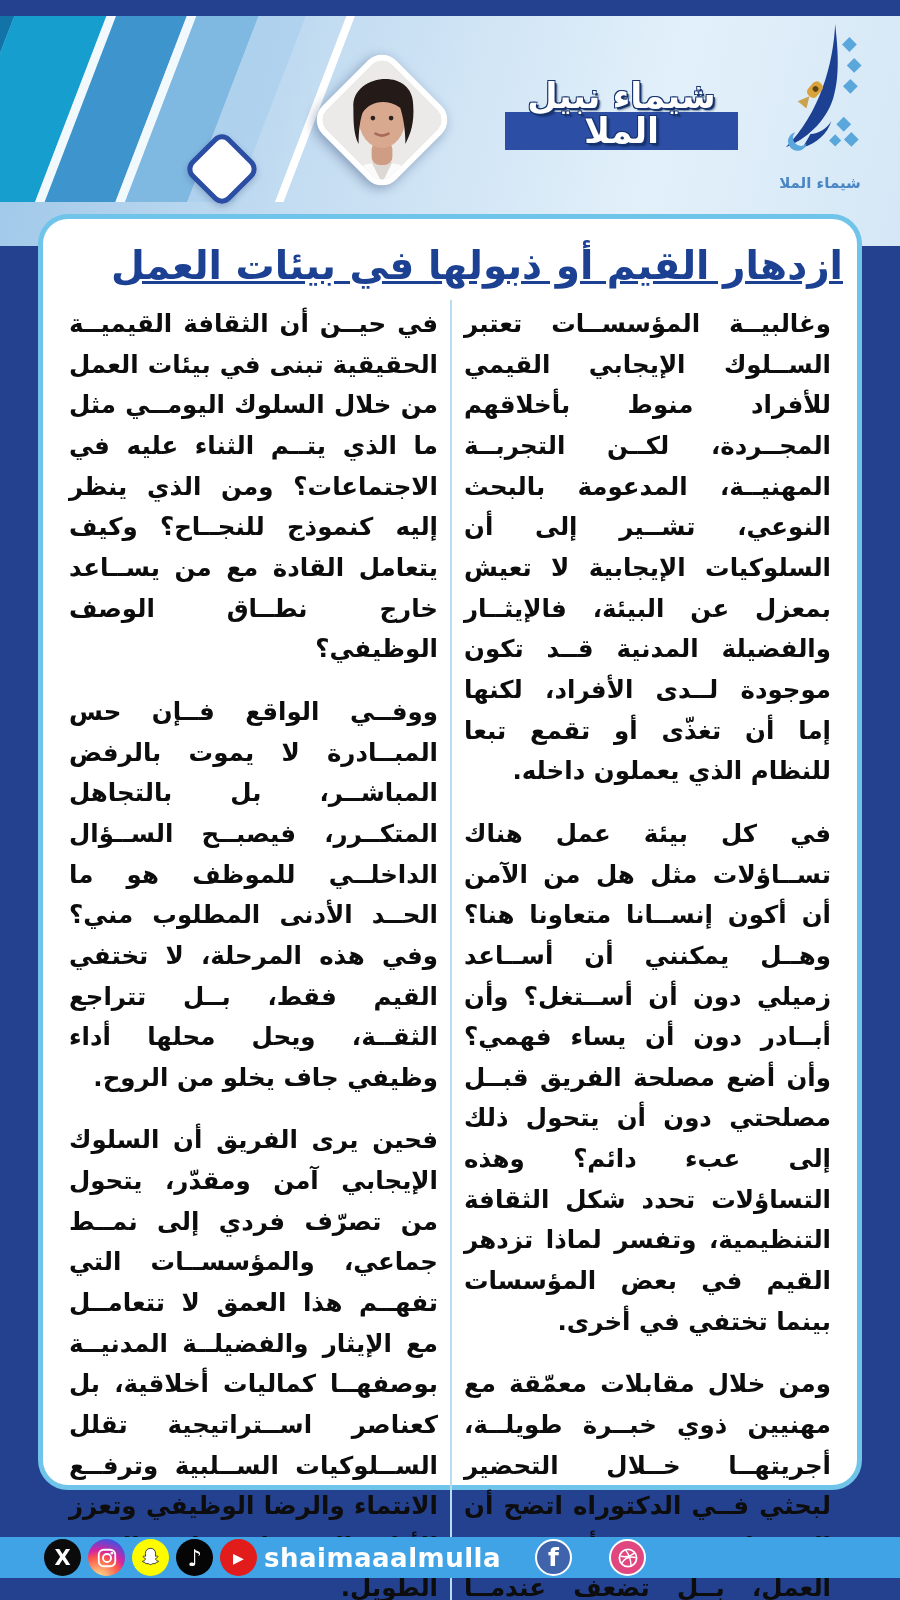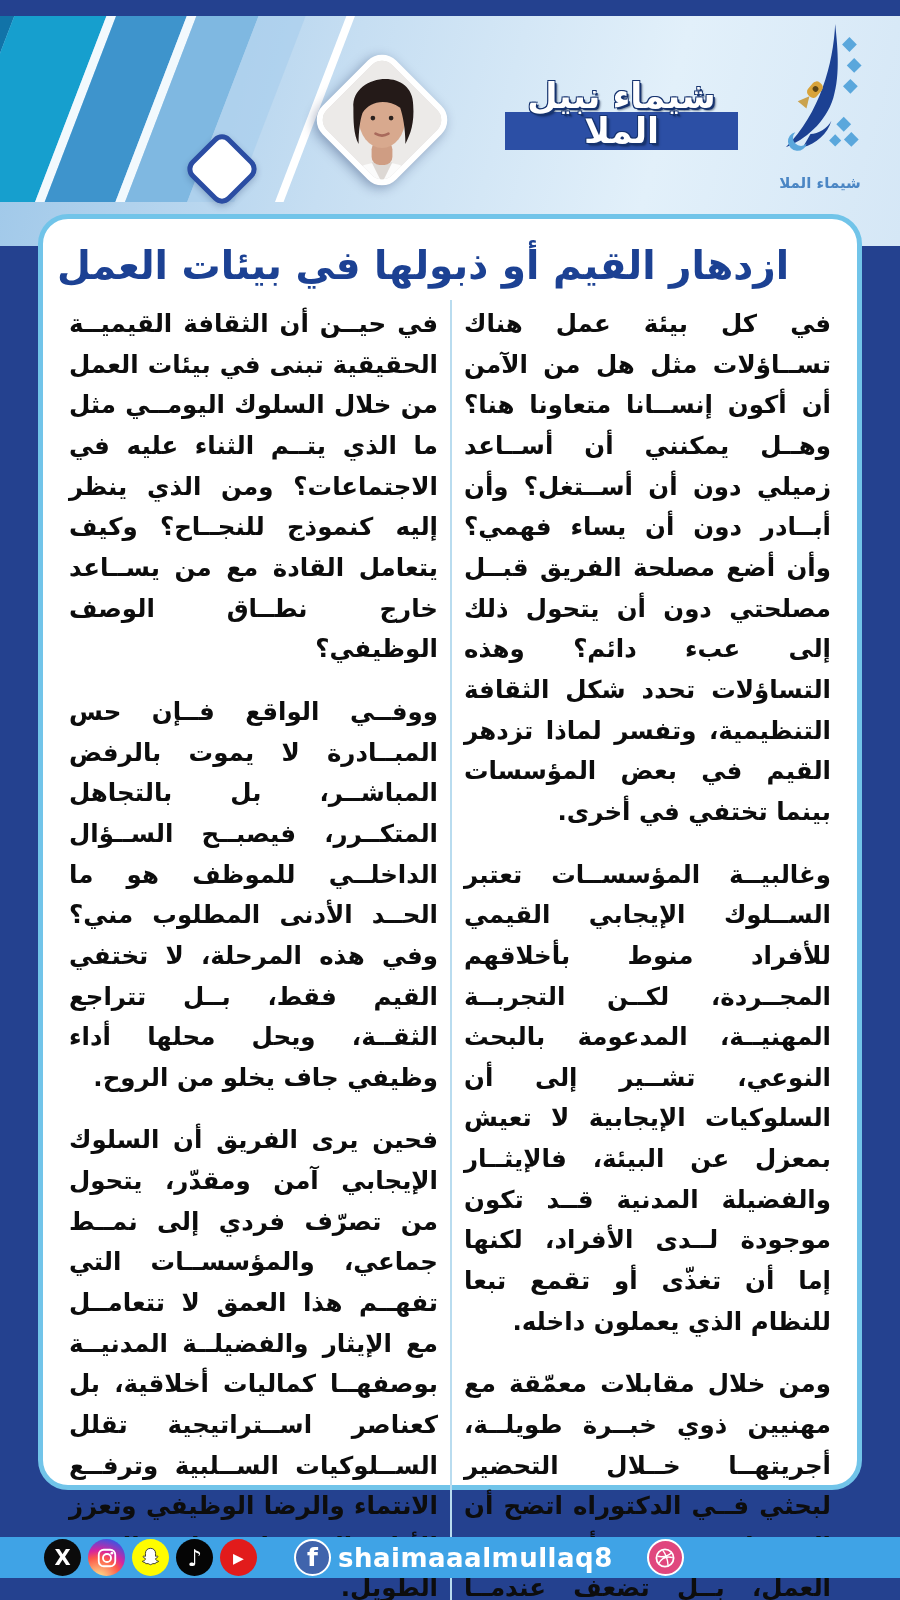--- a/index.html
+++ b/index.html
@@ -21,22 +21,22 @@
   .name-ribbon { position:absolute; left:505px; top:96px; width:233px; height:38px; background:#2c4fa5; }
   .name-text { position:absolute; left:0; right:0; bottom:1px; text-align:center; direction:rtl;
     color:#fff; font-size:35px; font-weight:800; line-height:1;
     text-shadow:2px 2px 0 #16336f,-1px -1px 0 #16336f,1px -1px 0 #16336f,-1px 1px 0 #16336f,3px 3px 2px rgba(10,25,60,.5); }
   .logo { position:absolute; left:758px; top:6px; width:124px; height:176px; text-align:center; }
   .logo-caption { direction:rtl; color:#4b86c4; font-size:15px; font-weight:700; margin-top:-2px;text-align:center; }
 
   
   .content-box { position:absolute; top:214px; left:38px; width:824px; height:1276px;
     background:#ffffff; border:5px solid #71c4e9; border-radius:30px; padding:8px 14px 16px; }
-  .title { direction:rtl; text-align:left; color:#1c4193; font-size:39px; font-weight:800;
-    margin:16px 0 12px; letter-spacing:-1px; }
+  .title { direction:rtl; text-align:right; color:#1c4193; font-size:39px; font-weight:800;
+    margin:16px 0 12px; letter-spacing:-1px;text-decoration:underline; }
   .columns { display:flex; direction:rtl; }
   .col { width:50%; padding:4px 12px 0 12px; min-height:1130px; }
   .col-first { border-left:2px solid #b9dcef; }
   .col p { direction:rtl; font-size:24.5px; font-weight:700; color:#0d0d0d;
     line-height:1.66; text-align:justify; margin-bottom:22px; }
 
   
   .social-band { position:absolute; left:0; top:1537px; width:900px; height:41px; background:#3fa3e6;
     display:flex; align-items:center; padding-left:44px; color:#fff; font-weight:700; font-size:26px; }
   .icon-circle { width:37px; height:37px; border-radius:50%; display:inline-flex;
@@ -114,22 +114,22 @@
         </g>
       </svg>
       <div class="logo-caption">شيماء الملا</div>
     </div>
   </header>
 
   <main class="content-box">
     <h1 class="title">ازدهار القيم أو ذبولها في بيئات العمل</h1>
     <div class="columns">
       <section class="col col-first">
+        <p>وغالبيــة المؤسســات تعتبر الســلوك الإيجابي القيمي للأفراد منوط بأخلاقهم المجــردة، لكــن التجربــة المهنيــة، المدعومة بالبحث النوعي، تشــير إلى أن السلوكيات الإيجابية لا تعيش بمعزل عن البيئة، فالإيثــار والفضيلة المدنية قــد تكون موجودة لــدى الأفراد، لكنها إما أن تغذّى أو تقمع تبعا للنظام الذي يعملون داخله.</p>
         <p>في كل بيئة عمل هناك تســاؤلات مثل هل من الآمن أن أكون إنســانا متعاونا هنا؟ وهــل يمكنني أن أســاعد زميلي دون أن أســتغل؟ وأن أبــادر دون أن يساء فهمي؟ وأن أضع مصلحة الفريق قبــل مصلحتي دون أن يتحول ذلك إلى عبء دائم؟ وهذه التساؤلات تحدد شكل الثقافة التنظيمية، وتفسر لماذا تزدهر القيم في بعض المؤسسات بينما تختفي في أخرى.</p>
-        <p>وغالبيــة المؤسســات تعتبر الســلوك الإيجابي القيمي للأفراد منوط بأخلاقهم المجــردة، لكــن التجربــة المهنيــة، المدعومة بالبحث النوعي، تشــير إلى أن السلوكيات الإيجابية لا تعيش بمعزل عن البيئة، فالإيثــار والفضيلة المدنية قــد تكون موجودة لــدى الأفراد، لكنها إما أن تغذّى أو تقمع تبعا للنظام الذي يعملون داخله.</p>
         <p>ومن خلال مقابلات معمّقة مع مهنيين ذوي خبــرة طويلــة، أجريتهــا خــلال التحضير لبحثي فــي الدكتوراه اتضح أن القيم لا تختفي فجأة في بيئة العمل، بــل تضعف عندمــا يلاحظ الأفــراد أن المجهــود غيــر المرئــي لا يعترف به والتعــاون يكافــأ بمزيــد مــن الأعباء والمبادرة لا تحمي صاحبها عند الخطأ.</p>
       </section>
       <section class="col">
         <p>في حيــن أن الثقافة القيميــة الحقيقية تبنى في بيئات العمل من خلال السلوك اليومــي مثل ما الذي يتــم الثناء عليه في الاجتماعات؟ ومن الذي ينظر إليه كنموذج للنجــاح؟ وكيف يتعامل القادة مع من يســاعد خارج نطــاق الوصف الوظيفي؟</p>
         <p>ووفــي الواقع فــإن حس المبــادرة لا يموت بالرفض المباشــر، بل بالتجاهل المتكــرر، فيصبــح الســؤال الداخلــي للموظف هو ما الحــد الأدنى المطلوب مني؟ وفي هذه المرحلة، لا تختفي القيم فقط، بــل تتراجع الثقــة، ويحل محلها أداء وظيفي جاف يخلو من الروح.</p>
         <p>فحين يرى الفريق أن السلوك الإيجابي آمن ومقدّر، يتحول من تصرّف فردي إلى نمــط جماعي، والمؤسســات التي تفهــم هذا العمق لا تتعامــل مع الإيثار والفضيلــة المدنيــة بوصفهــا كماليات أخلاقية، بل كعناصر اســتراتيجية تقلل الســلوكيات الســلبية وترفــع الانتماء والرضا الوظيفي وتعزز الأداء المستدام على المدى الطويل.</p>
 
       </section>
     </div>
   </main>
@@ -151,25 +151,25 @@
         <svg viewBox="0 0 24 24" width="25" height="25">
           <path d="M12 3.2c3 0 4.9 2.1 4.9 5 0 .9 0 1.8-.1 2.6.6.3 1.4-.4 2-.1.5.2.4.9-.2 1.3-.6.4-1.7.7-1.9 1.4-.1.5 1.6 1.9 3.1 2.2-.1.8-1.7 1-2.5 1.1-.3.4-.2 1-.7 1.2-.7.2-1.6-.2-2.4 0-.8.2-1.3 1-2.2 1s-1.4-.8-2.2-1c-.8-.2-1.7.2-2.4 0-.5-.2-.4-.8-.7-1.2-.8-.1-2.4-.3-2.5-1.1 1.5-.3 3.2-1.7 3.1-2.2-.2-.7-1.3-1-1.9-1.4-.6-.4-.7-1.1-.2-1.3.6-.3 1.4.4 2 .1-.1-.8-.1-1.7-.1-2.6 0-2.9 1.9-5 4.9-5z" fill="#fff" stroke="#1b1b1b" stroke-width="0.8"></path>
         </svg>
       </span>
       <span class="icon-circle ic-tk">
         <span>♪</span>
       </span>
       <span class="icon-circle ic-yt">
         <span>▶</span>
       </span>
+      <span class="handle">shaimaaalmulla</span>
 
       <span class="icon-circle ic-fb group-gap">
         <span>f</span>
       </span>
-      <span class="handle">shaimaaalmullaq8</span>
 
       <span class="icon-circle ic-db group-gap">
         <svg viewBox="0 0 24 24" width="24" height="24">
           <circle cx="12" cy="12" r="8.6" fill="none" stroke="#fff" stroke-width="1.8"></circle>
           <path d="M4.5 10.2 C9 11.2 15 10.2 18.8 6.4 M5.6 17.6 C8.6 12 13.6 10 19.8 11.6 M9.6 4.1 C12.6 7.6 14.6 12.6 15.1 19.6" fill="none" stroke="#fff" stroke-width="1.4"></path>
         </svg>
       </span>
 
     </div>
   </footer>

